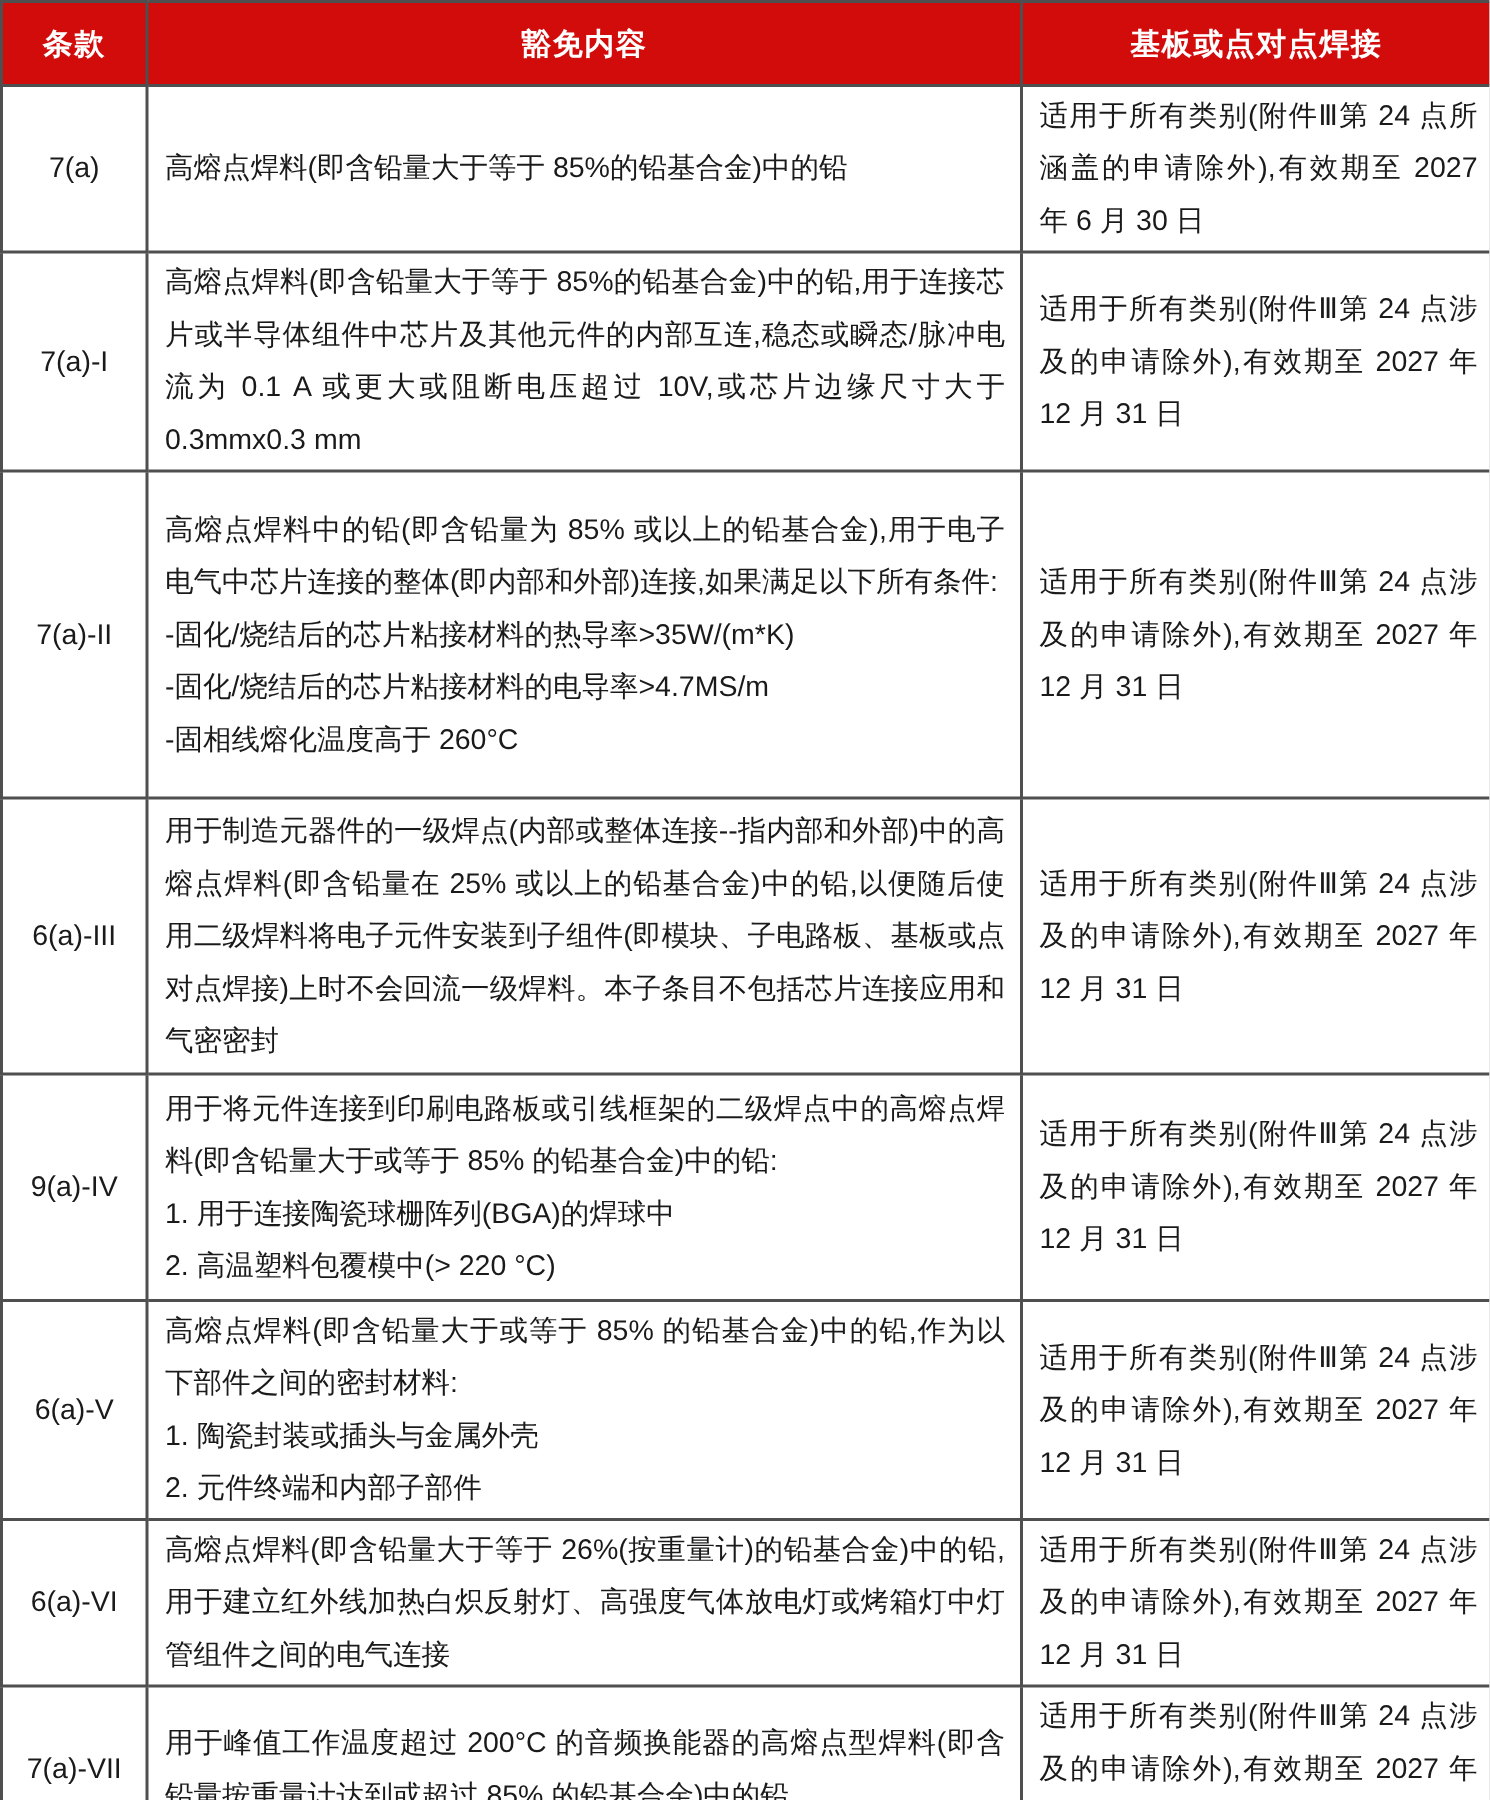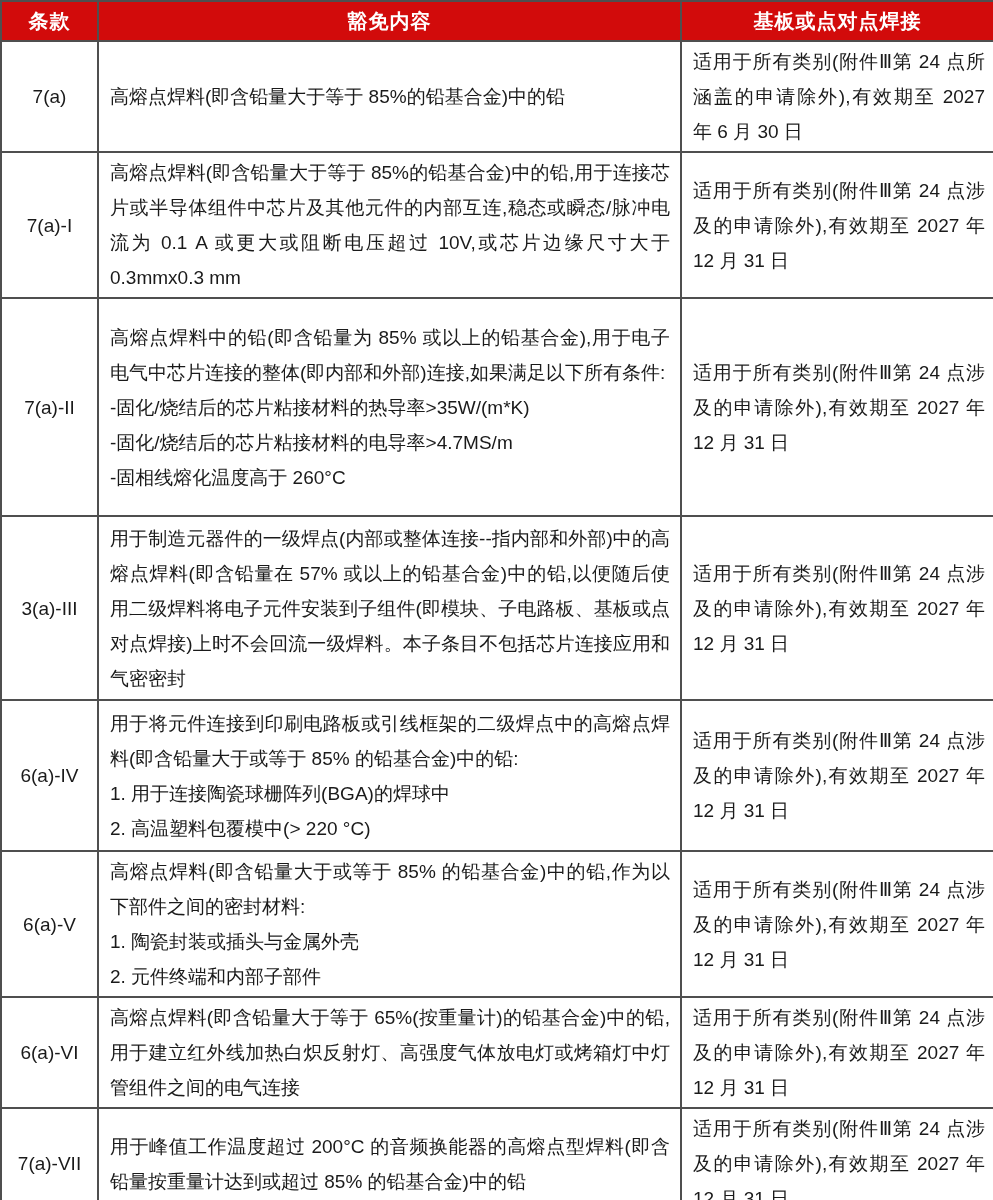--- a/index.html
+++ b/index.html
@@ -28,21 +28,21 @@
     font-size: 19px;
   }
   col.c-clause { width: 97px; }
   col.c-content { width: 583px; }
   col.c-scope { width: 313px; }
 
   th, td {
     border: 2px solid var(--border-color);
     vertical-align: middle;
   }
-  thead tr { height: 40px; }
+  thead tr { height: 56px; }
   thead th {
     background: var(--header-bg);
     color: var(--header-text);
     font-weight: bold;
     font-size: 20px;
     text-align: center;
     letter-spacing: 1px;
   }
   tbody td {
     line-height: 35px;
@@ -102,41 +102,41 @@
       </tr>
       <tr>
         <td class="cell-clause">7(a)-II</td>
         <td class="cell-content">高熔点焊料中的铅(即含铅量为 85% 或以上的铅基合金),用于电子电气中芯片连接的整体(即内部和外部)连接,如果满足以下所有条件:
 -固化/烧结后的芯片粘接材料的热导率&gt;35W/(m*K)
 -固化/烧结后的芯片粘接材料的电导率&gt;4.7MS/m
 -固相线熔化温度高于 260°C</td>
         <td class="cell-scope">适用于所有类别(附件Ⅲ第 24 点涉及的申请除外),有效期至 2027 年 12 月 31 日</td>
       </tr>
       <tr>
-        <td class="cell-clause">3(a)-III</td>
-        <td class="cell-content">用于制造元器件的一级焊点(内部或整体连接--指内部和外部)中的高熔点焊料(即含铅量在 57% 或以上的铅基合金)中的铅,以便随后使用二级焊料将电子元件安装到子组件(即模块、子电路板、基板或点对点焊接)上时不会回流一级焊料。本子条目不包括芯片连接应用和气密密封</td>
+        <td class="cell-clause">6(a)-III</td>
+        <td class="cell-content">用于制造元器件的一级焊点(内部或整体连接--指内部和外部)中的高熔点焊料(即含铅量在 25% 或以上的铅基合金)中的铅,以便随后使用二级焊料将电子元件安装到子组件(即模块、子电路板、基板或点对点焊接)上时不会回流一级焊料。本子条目不包括芯片连接应用和气密密封</td>
         <td class="cell-scope">适用于所有类别(附件Ⅲ第 24 点涉及的申请除外),有效期至 2027 年 12 月 31 日</td>
       </tr>
       <tr>
-        <td class="cell-clause">6(a)-IV</td>
+        <td class="cell-clause">9(a)-IV</td>
         <td class="cell-content">用于将元件连接到印刷电路板或引线框架的二级焊点中的高熔点焊料(即含铅量大于或等于 85% 的铅基合金)中的铅:
 1. 用于连接陶瓷球栅阵列(BGA)的焊球中
 2. 高温塑料包覆模中(&gt; 220 °C)</td>
         <td class="cell-scope">适用于所有类别(附件Ⅲ第 24 点涉及的申请除外),有效期至 2027 年 12 月 31 日</td>
       </tr>
       <tr>
         <td class="cell-clause">6(a)-V</td>
         <td class="cell-content">高熔点焊料(即含铅量大于或等于 85% 的铅基合金)中的铅,作为以下部件之间的密封材料:
 1. 陶瓷封装或插头与金属外壳
 2. 元件终端和内部子部件</td>
         <td class="cell-scope">适用于所有类别(附件Ⅲ第 24 点涉及的申请除外),有效期至 2027 年 12 月 31 日</td>
       </tr>
       <tr>
         <td class="cell-clause">6(a)-VI</td>
-        <td class="cell-content">高熔点焊料(即含铅量大于等于 65%(按重量计)的铅基合金)中的铅,用于建立红外线加热白炽反射灯、高强度气体放电灯或烤箱灯中灯管组件之间的电气连接</td>
+        <td class="cell-content">高熔点焊料(即含铅量大于等于 26%(按重量计)的铅基合金)中的铅,用于建立红外线加热白炽反射灯、高强度气体放电灯或烤箱灯中灯管组件之间的电气连接</td>
         <td class="cell-scope">适用于所有类别(附件Ⅲ第 24 点涉及的申请除外),有效期至 2027 年 12 月 31 日</td>
       </tr>
       <tr>
         <td class="cell-clause">7(a)-VII</td>
         <td class="cell-content">用于峰值工作温度超过 200°C 的音频换能器的高熔点型焊料(即含铅量按重量计达到或超过 85% 的铅基合金)中的铅</td>
         <td class="cell-scope">适用于所有类别(附件Ⅲ第 24 点涉及的申请除外),有效期至 2027 年 12 月 31 日</td>
       </tr>
     </tbody>
   </table>
 </div>

